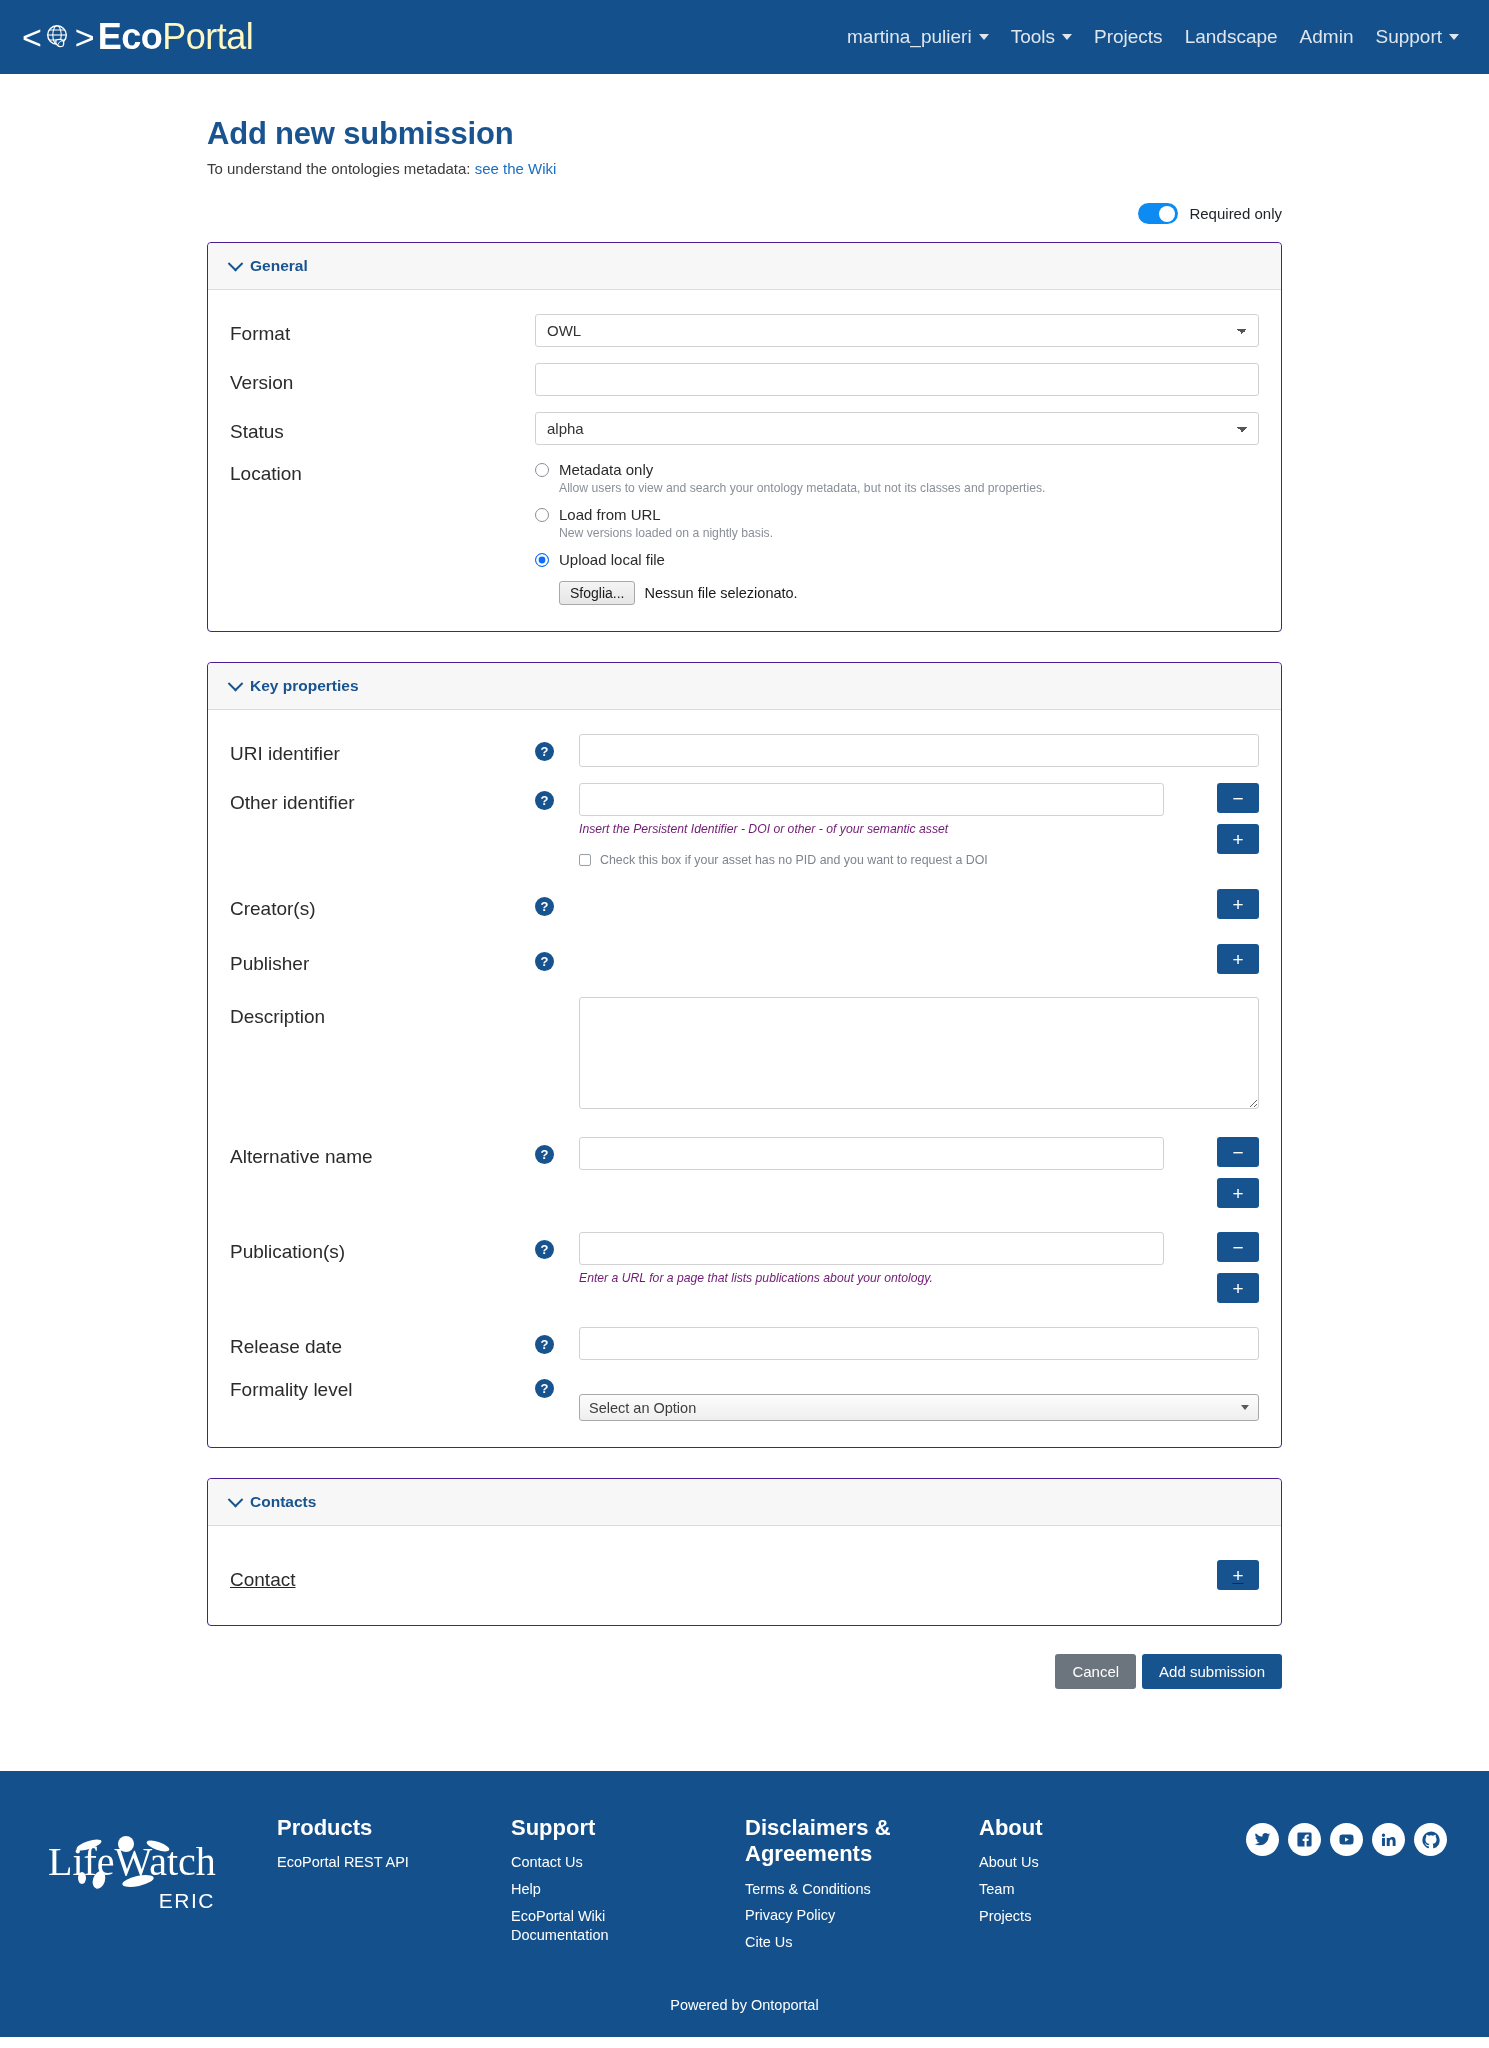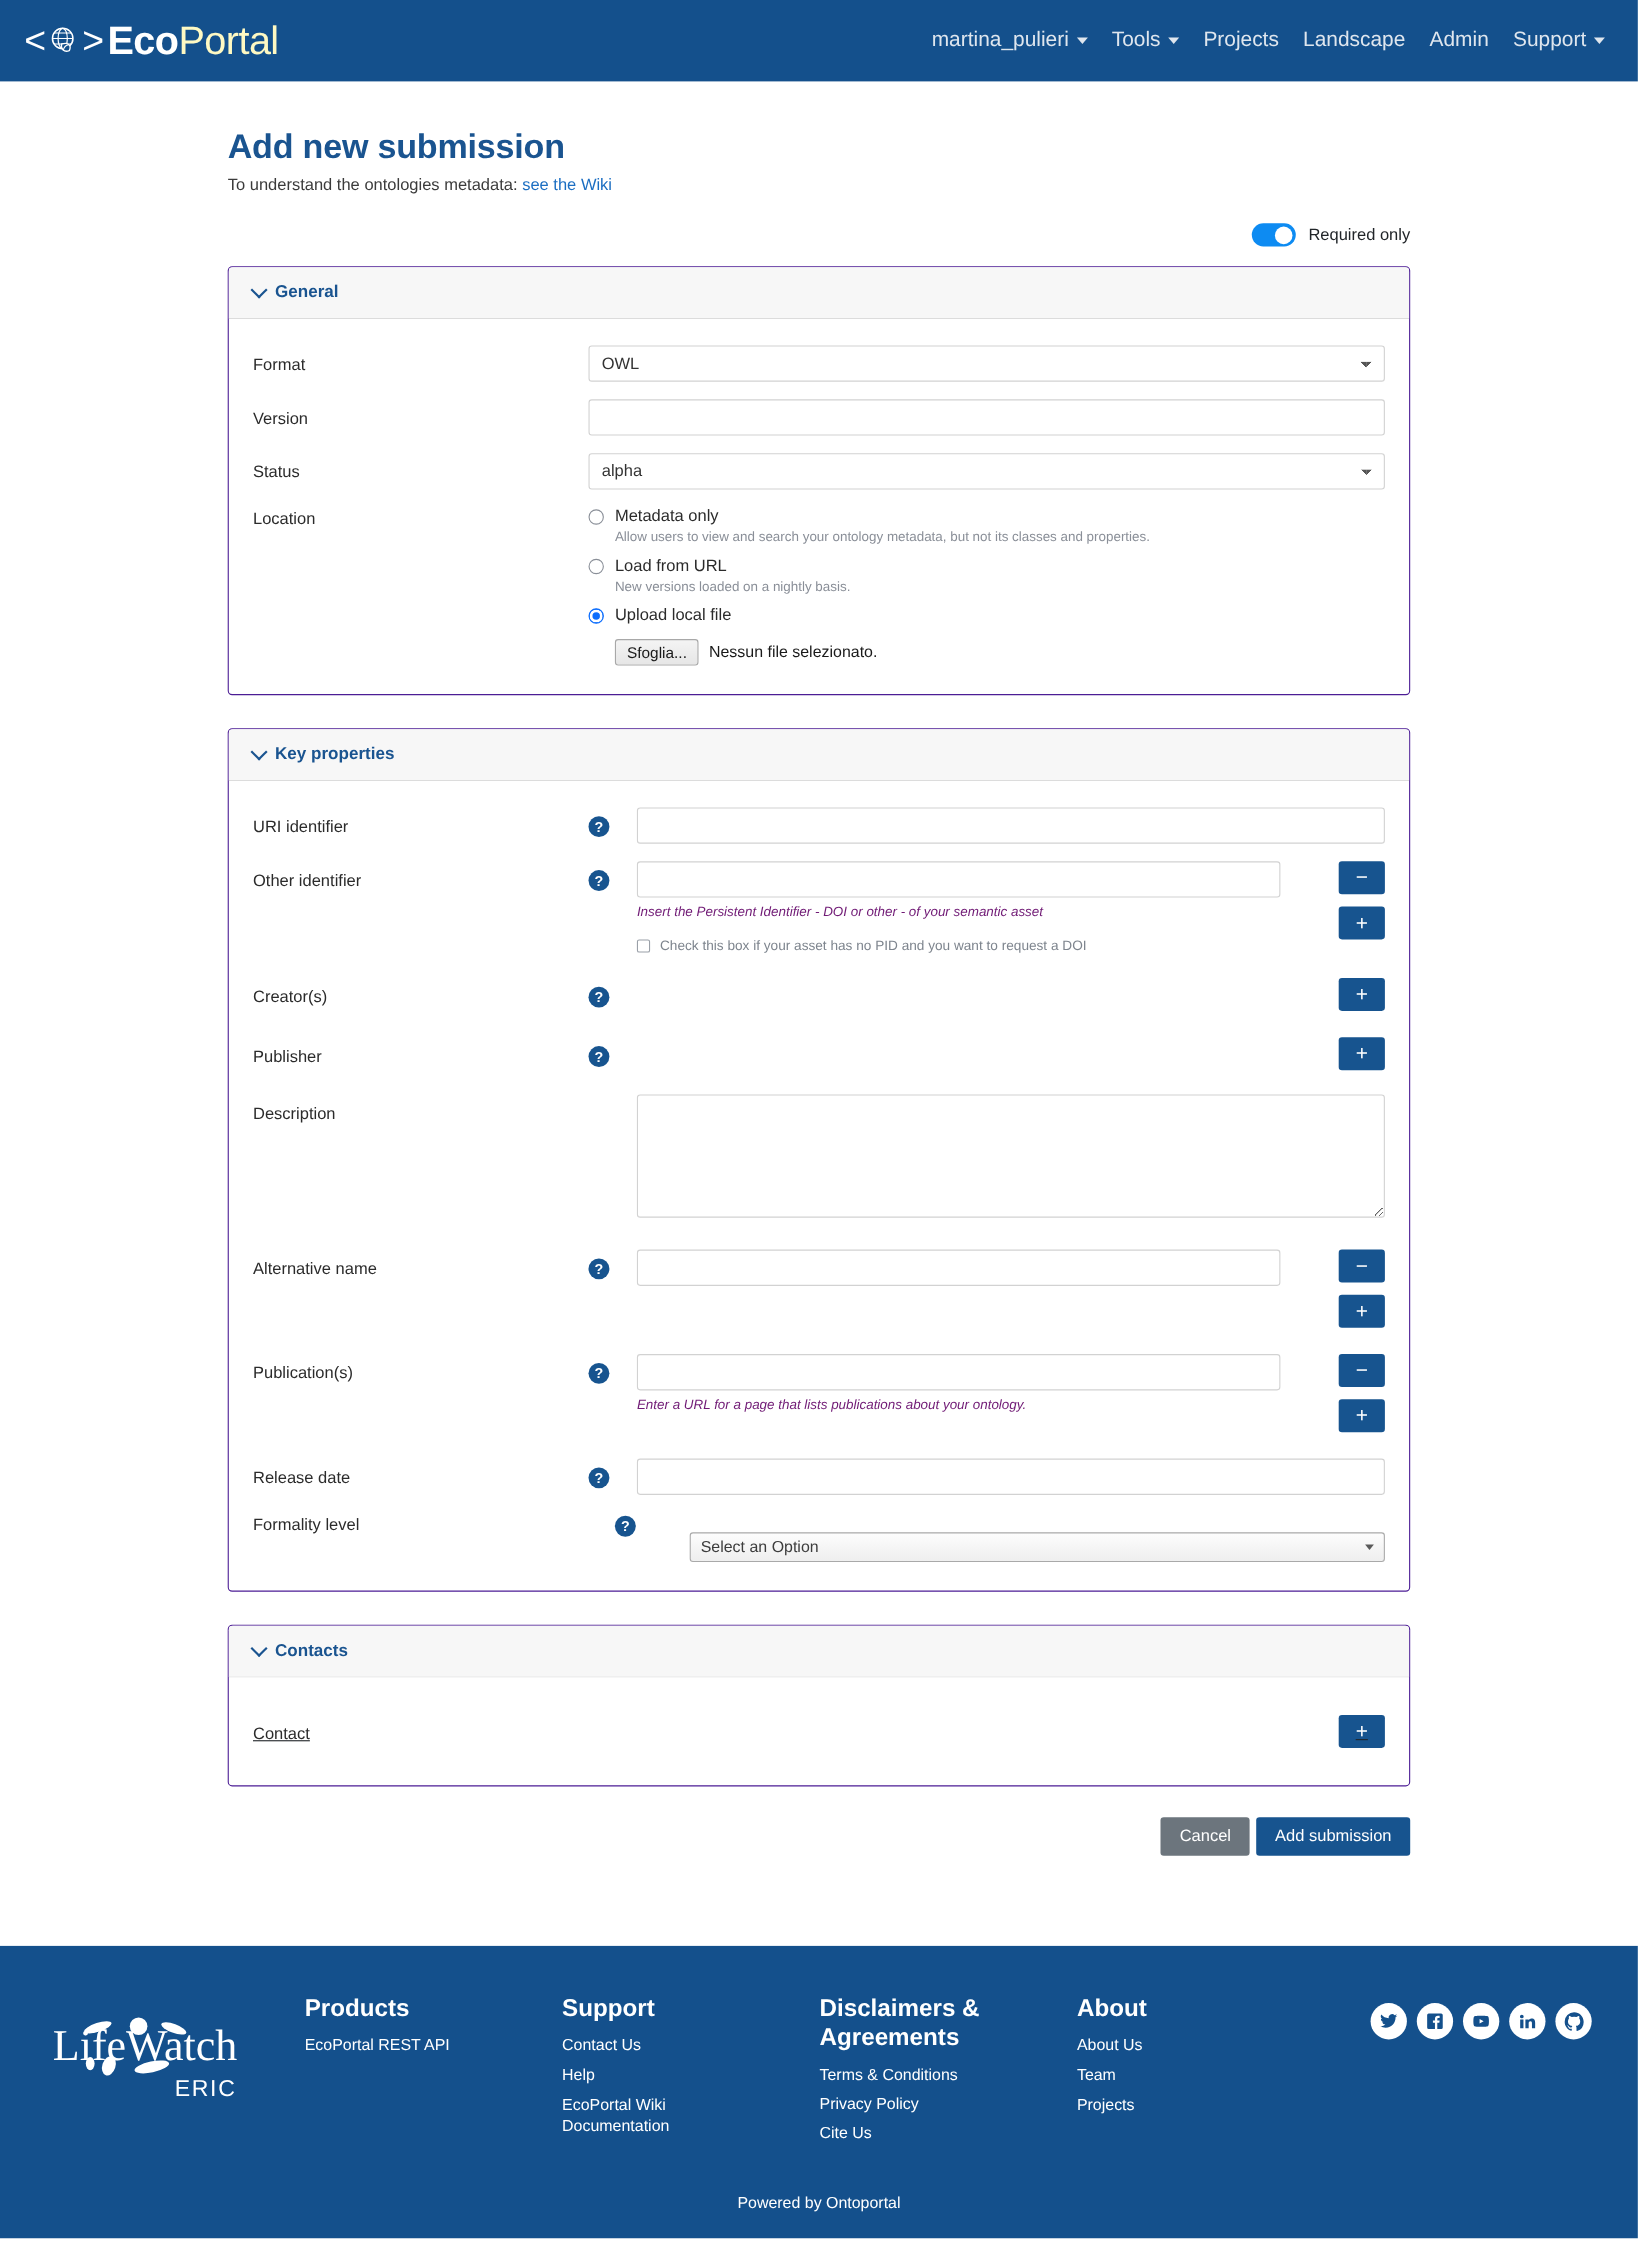--- a/index.html
+++ b/index.html
@@ -148,21 +148,21 @@
 
   
   .frow {
     display: flex;
     align-items: flex-start;
     margin-bottom: 16px;
   }
   .flabel {
     width: 305px;
     flex: 0 0 305px;
-    font-size: 15px;
+    font-size: 19px;
     color: #2b2b2b;
     padding-top: 9px;
   }
   .fhelp {
     width: 44px;
     flex: 0 0 44px;
     padding-top: 8px;
   }
   .qicon {
     width: 19px; height: 19px;
@@ -642,21 +642,21 @@
         <div class="frow" style="margin-bottom:14px;">
           <div class="flabel">Release date</div>
           <div class="fhelp">
             <span class="qicon">?</span>
           </div>
           <div class="fctrl">
             <input class="inp" type="text" value="" style="">
           </div>
         </div>
 
-        <div class="frow" style="margin-bottom:0;gap:24px;">
+        <div class="frow" style="margin-bottom:0;">
           <div class="flabel" style="padding-top:5px;">Formality level</div>
           <div class="fhelp" style="padding-top:5px;">
             <span class="qicon">?</span>
           </div>
           <div class="fctrl" style="padding-top:3px;">
             <div class="nsel">
               <span>Select an Option</span>
               <span class="nsel-caret"></span>
             </div>
           </div>

